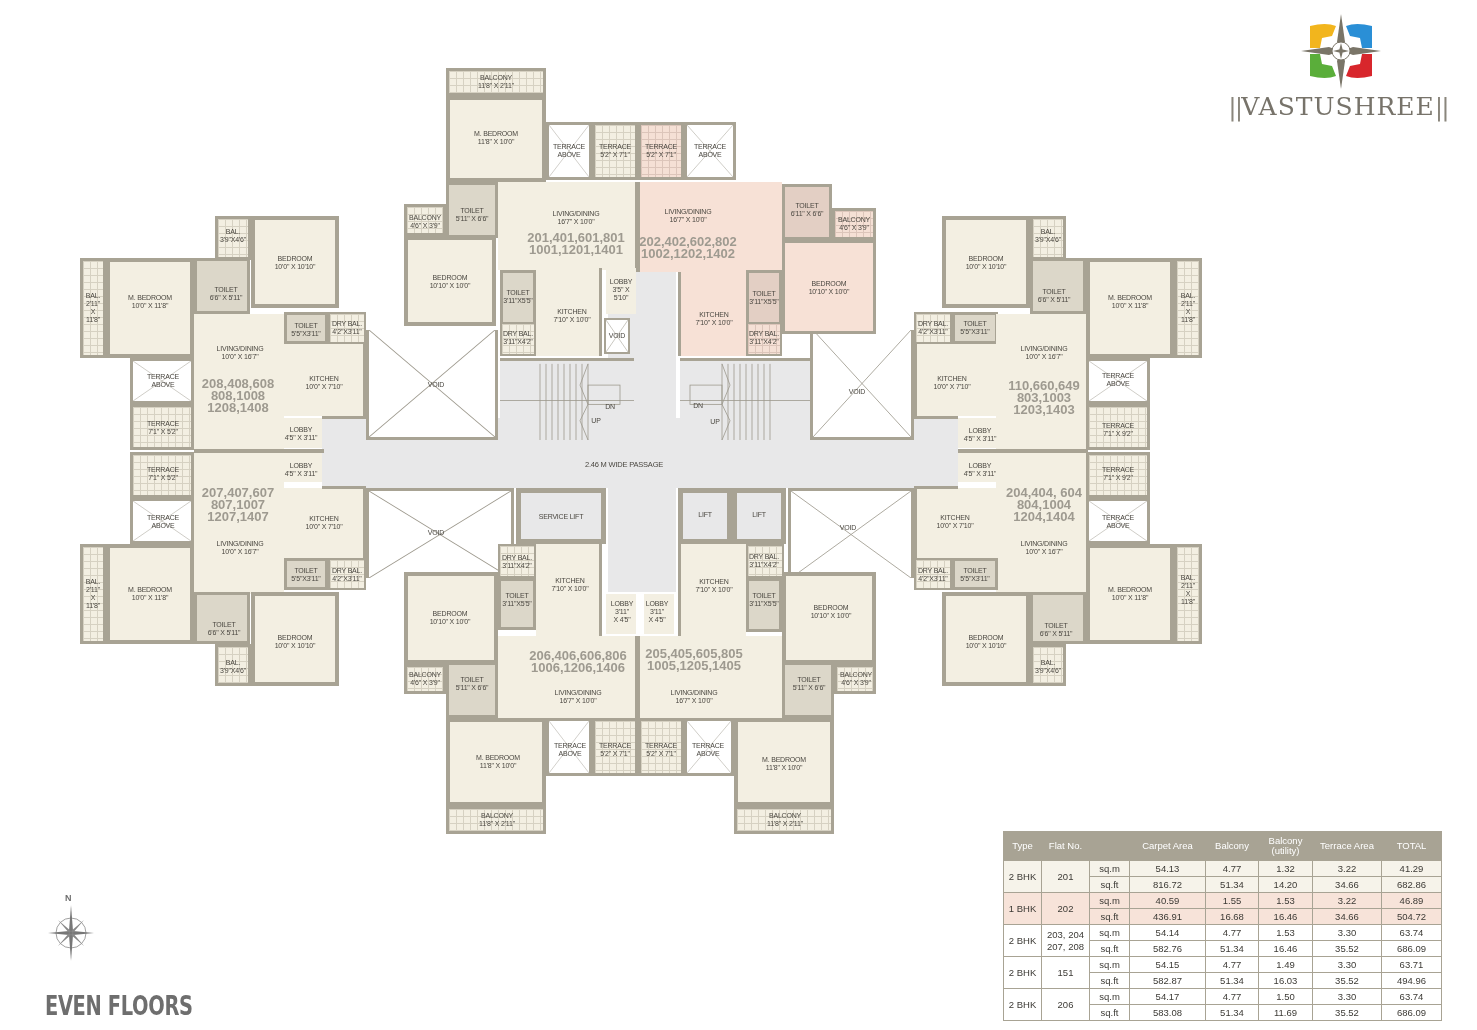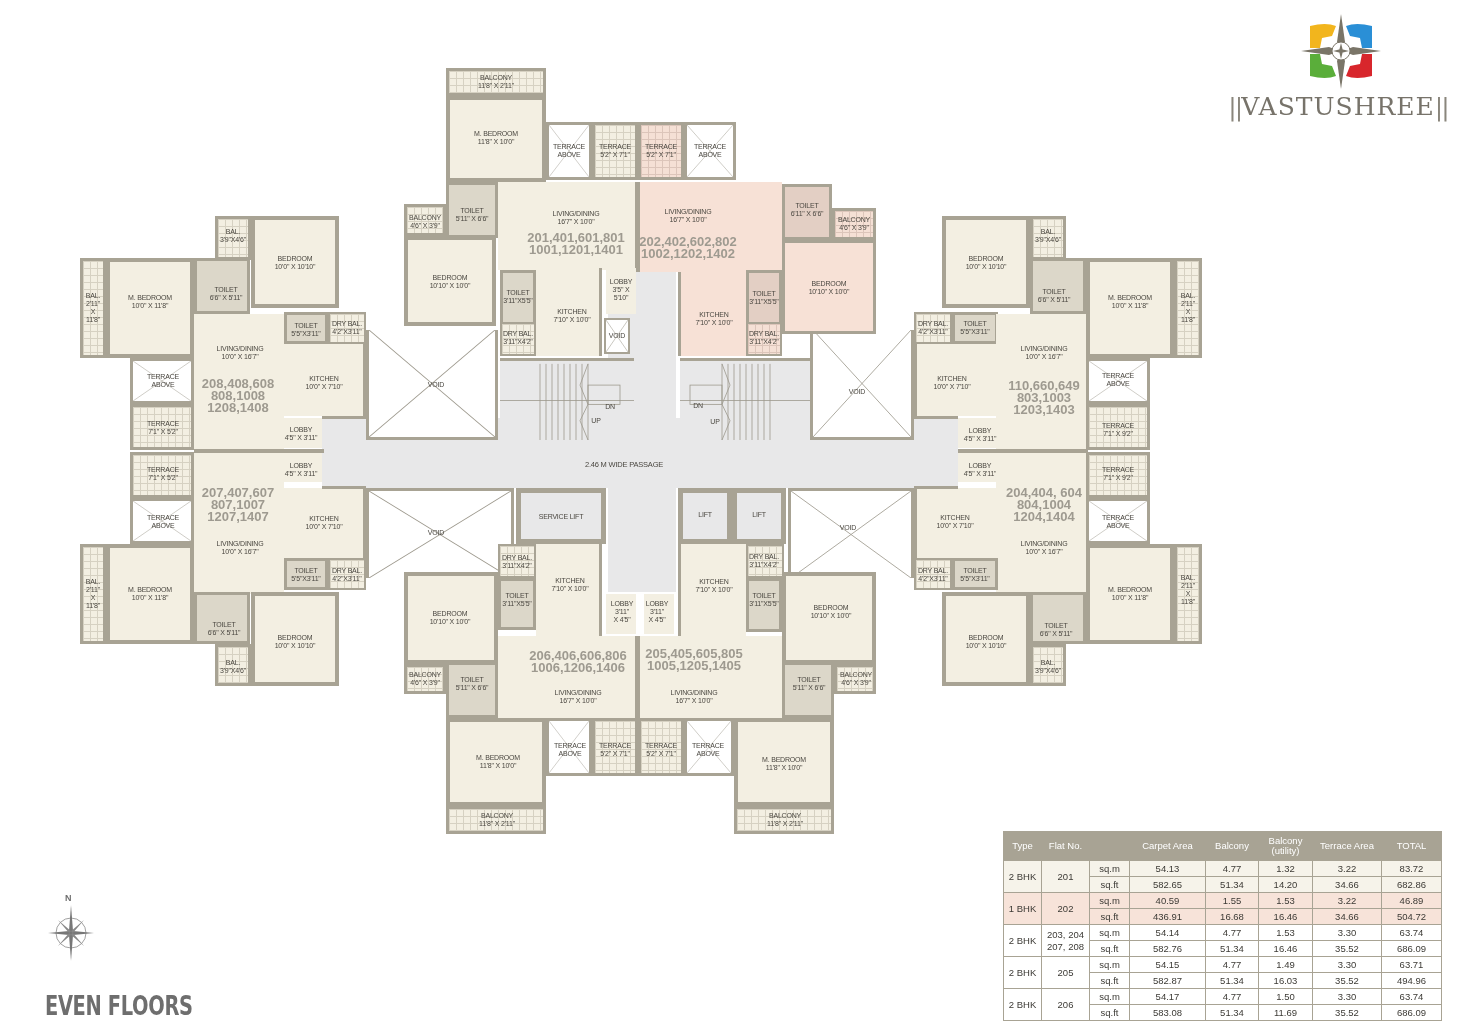--- a/index.html
+++ b/index.html
@@ -547,25 +547,25 @@
   </tr>
 
   <tr class="r201">
     <td rowspan="2">2 BHK</td>
     <td rowspan="2">201</td>
     <td>sq.m</td>
     <td>54.13</td>
     <td>4.77</td>
     <td>1.32</td>
     <td>3.22</td>
-    <td>83.72</td>
+    <td>41.29</td>
   </tr>
   <tr class="r201">
     <td>sq.ft</td>
-    <td>582.65</td>
+    <td>816.72</td>
     <td>51.34</td>
     <td>14.20</td>
     <td>34.66</td>
     <td>682.86</td>
   </tr>
 
   <tr class="r202">
     <td rowspan="2">1 BHK</td>
     <td rowspan="2">202</td>
     <td>sq.m</td>
@@ -599,21 +599,21 @@
     <td>sq.ft</td>
     <td>582.76</td>
     <td>51.34</td>
     <td>16.46</td>
     <td>35.52</td>
     <td>686.09</td>
   </tr>
 
   <tr class="rw">
     <td rowspan="2">2 BHK</td>
-    <td rowspan="2">205</td>
+    <td rowspan="2">151</td>
     <td>sq.m</td>
     <td>54.15</td>
     <td>4.77</td>
     <td>1.49</td>
     <td>3.30</td>
     <td>63.71</td>
   </tr>
   <tr class="rw">
     <td>sq.ft</td>
     <td>582.87</td>

